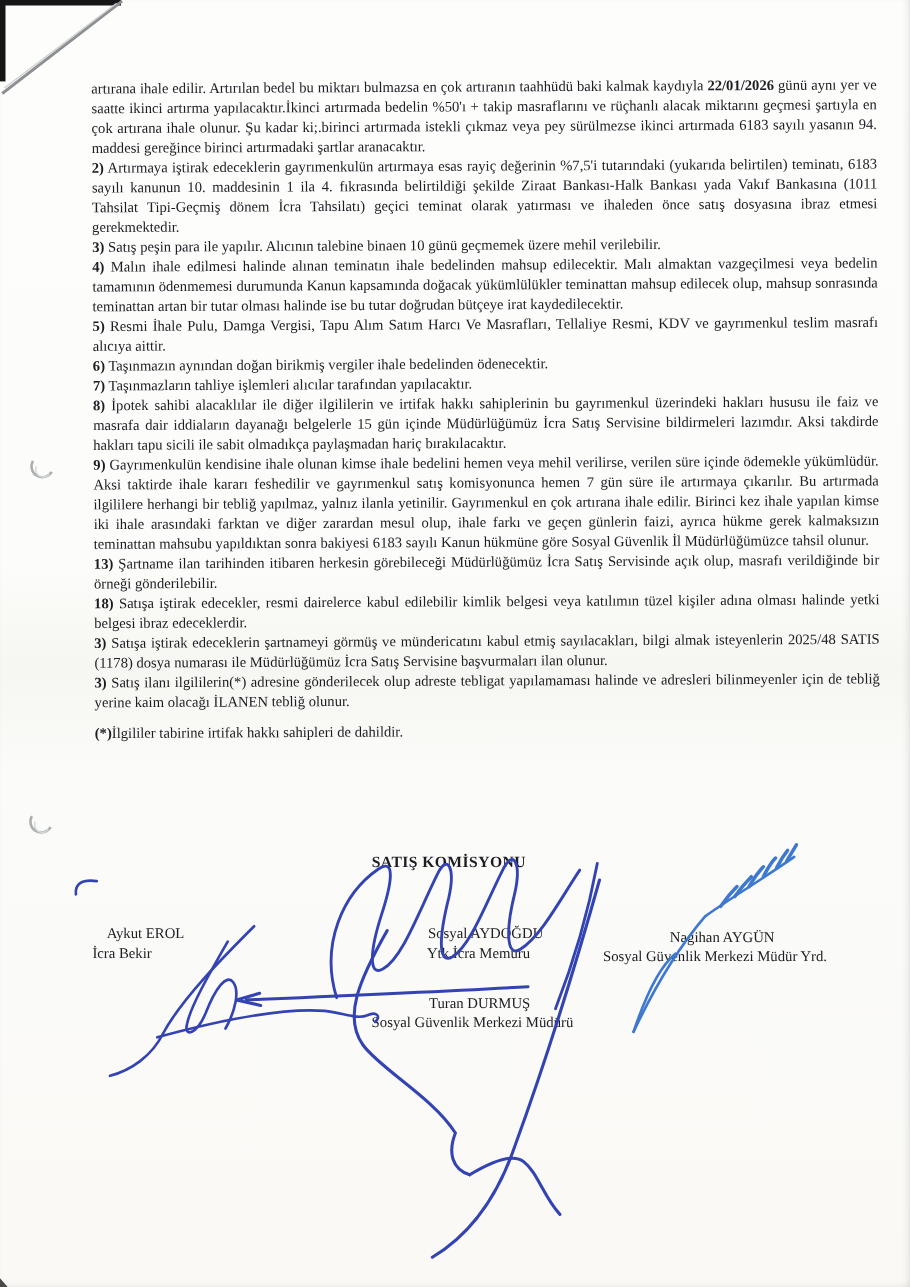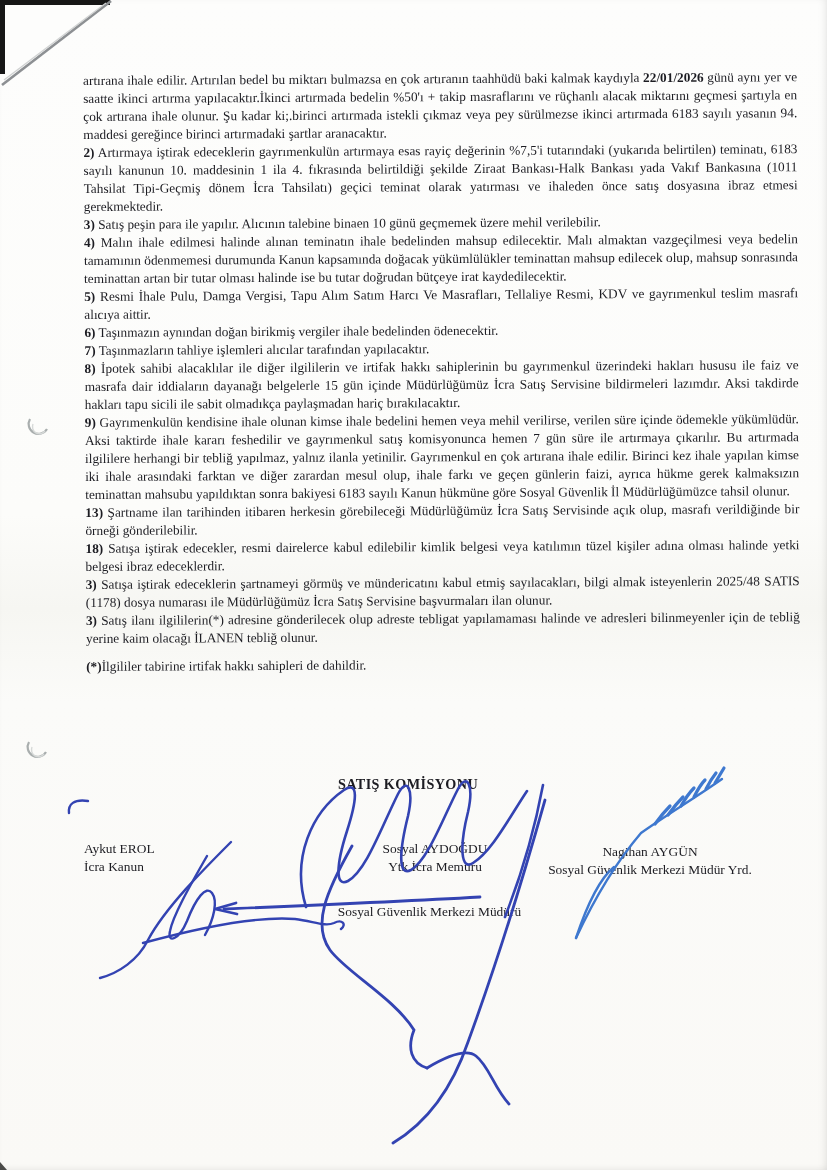--- a/index.html
+++ b/index.html
@@ -22,21 +22,21 @@
   }
   .text-block p{margin:0;padding:0;}
   .text-block b{font-weight:bold;}
   .footnote{margin-top:10px !important;text-align:left !important;}
   .commission-heading{
     position:absolute;left:0;top:776px;width:816px;
     text-align:center;font-weight:bold;font-size:14.2px;
     letter-spacing:.4px;
   }
   .signer{position:absolute;font-size:13.4px;line-height:18px;}
-  .signer .s-name{white-space:nowrap;}
+  .signer .s-name{white-space:nowrap;margin-left:13px;}
   .signer .s-title{white-space:nowrap;}
   .signer-aykut{left:84px;top:840px;text-align:left;}
   .signer-bekir{left:325px;top:840px;width:220px;text-align:center;}
   .signer-nagihan{left:500px;top:843px;width:300px;text-align:center;}
   .signer-turan{left:297px;top:903px;width:265px;text-align:center;}
   .overlay{position:absolute;left:0;top:0;pointer-events:none;}
 </style>
 </head>
 <body>
 
@@ -56,31 +56,32 @@
     <p><b>18)</b> <span>Satışa iştirak edecekler, resmi dairelerce kabul edilebilir kimlik belgesi veya katılımın tüzel kişiler adına olması halinde yetki belgesi ibraz edeceklerdir.</span></p>
     <p><b>3)</b> <span>Satışa iştirak edeceklerin şartnameyi görmüş ve mündericatını kabul etmiş sayılacakları, bilgi almak isteyenlerin 2025/48 SATIS (1178) dosya numarası ile Müdürlüğümüz İcra Satış Servisine başvurmaları ilan olunur.</span></p>
     <p><b>3)</b> <span>Satış ilanı ilgililerin(*) adresine gönderilecek olup adreste tebligat yapılamaması halinde ve adresleri bilinmeyenler için de tebliğ yerine kaim olacağı İLANEN tebliğ olunur.</span></p>
     <p class="footnote"><b>(*)</b><span>İlgililer tabirine irtifak hakkı sahipleri de dahildir.</span></p>
   </div>
 
   <div class="commission-heading">SATIŞ KOMİSYONU</div>
 
   <div class="signer signer-aykut">
     <div class="s-name">Aykut EROL</div>
-    <div class="s-title">İcra Kanun</div>
+    <div class="s-title">İcra Bekir</div>
   </div>
   <div class="signer signer-bekir">
     <div class="s-name">Sosyal AYDOĞDU</div>
     <div class="s-title">Ytk.İcra Memuru</div>
   </div>
   <div class="signer signer-nagihan">
     <div class="s-name">Nagihan AYGÜN</div>
     <div class="s-title">Sosyal Güvenlik Merkezi Müdür Yrd.</div>
   </div>
   <div class="signer signer-turan">
+    <div class="s-name">Turan DURMUŞ</div>
     <div class="s-title">Sosyal Güvenlik Merkezi Müdürü</div>
   </div>
 
   <svg class="overlay" width="827" height="1170" viewBox="0 0 827 1170">
 
     <g>
       <polygon points="0,0 113,0 0,86" fill="#fdfdfc"></polygon>
       <path d="M 0 2.5 L 110 2.5" stroke="#161616" stroke-width="5" fill="none"></path>
       <path d="M 2.5 0 L 2.5 74" stroke="#161616" stroke-width="5" fill="none"></path>
       <path d="M 111 1 L 2 85" stroke="#8d9093" stroke-width="2.6" fill="none"></path>

